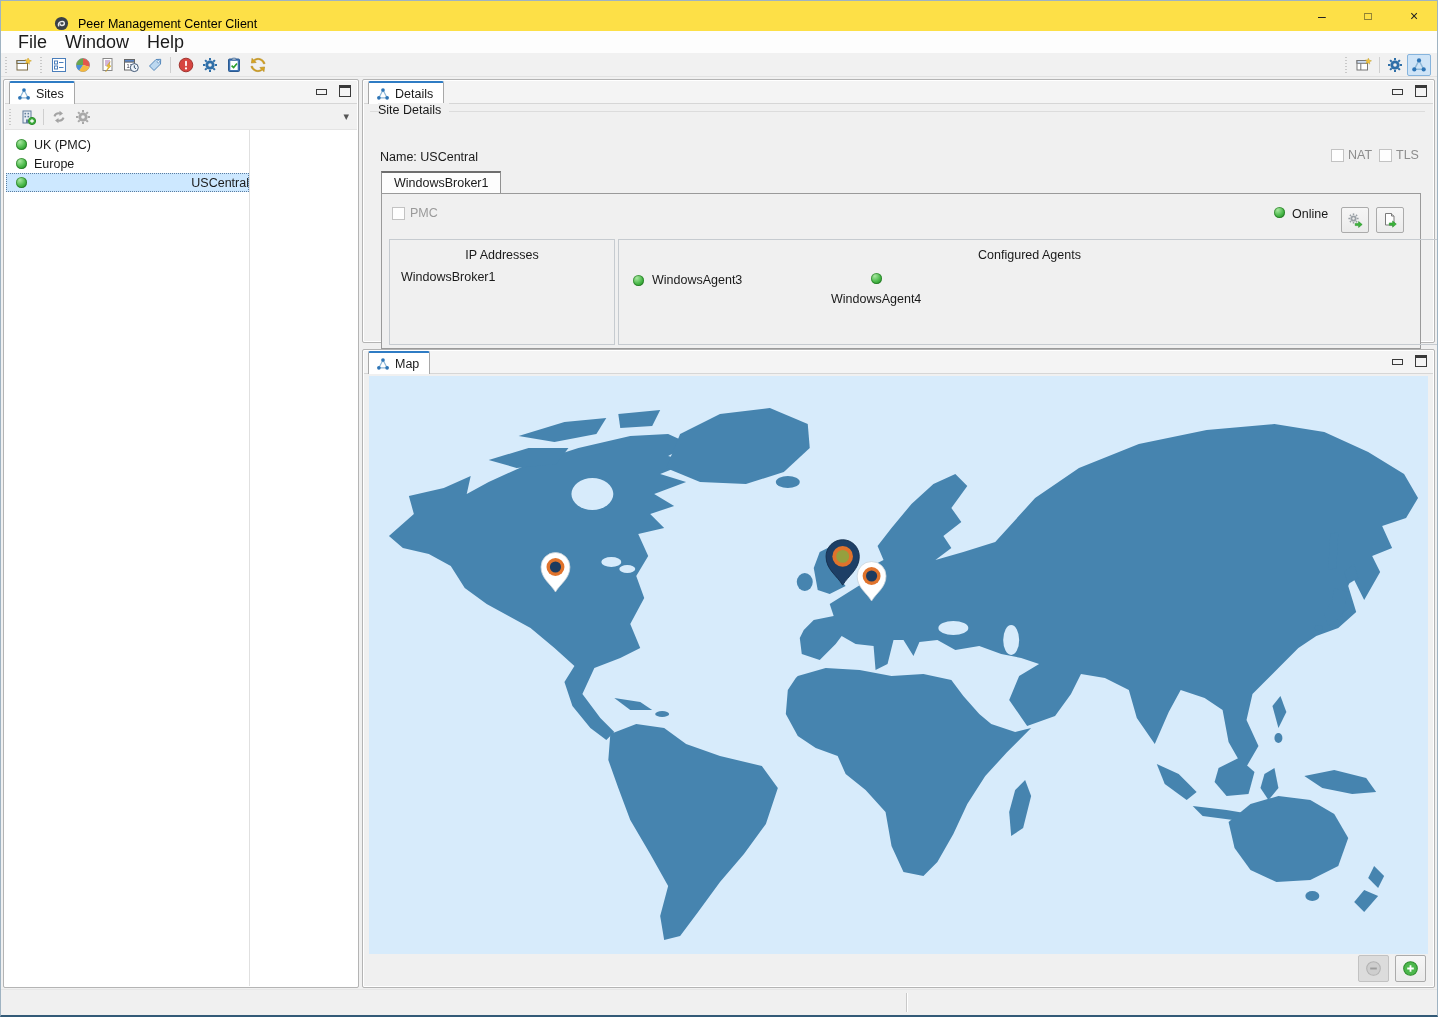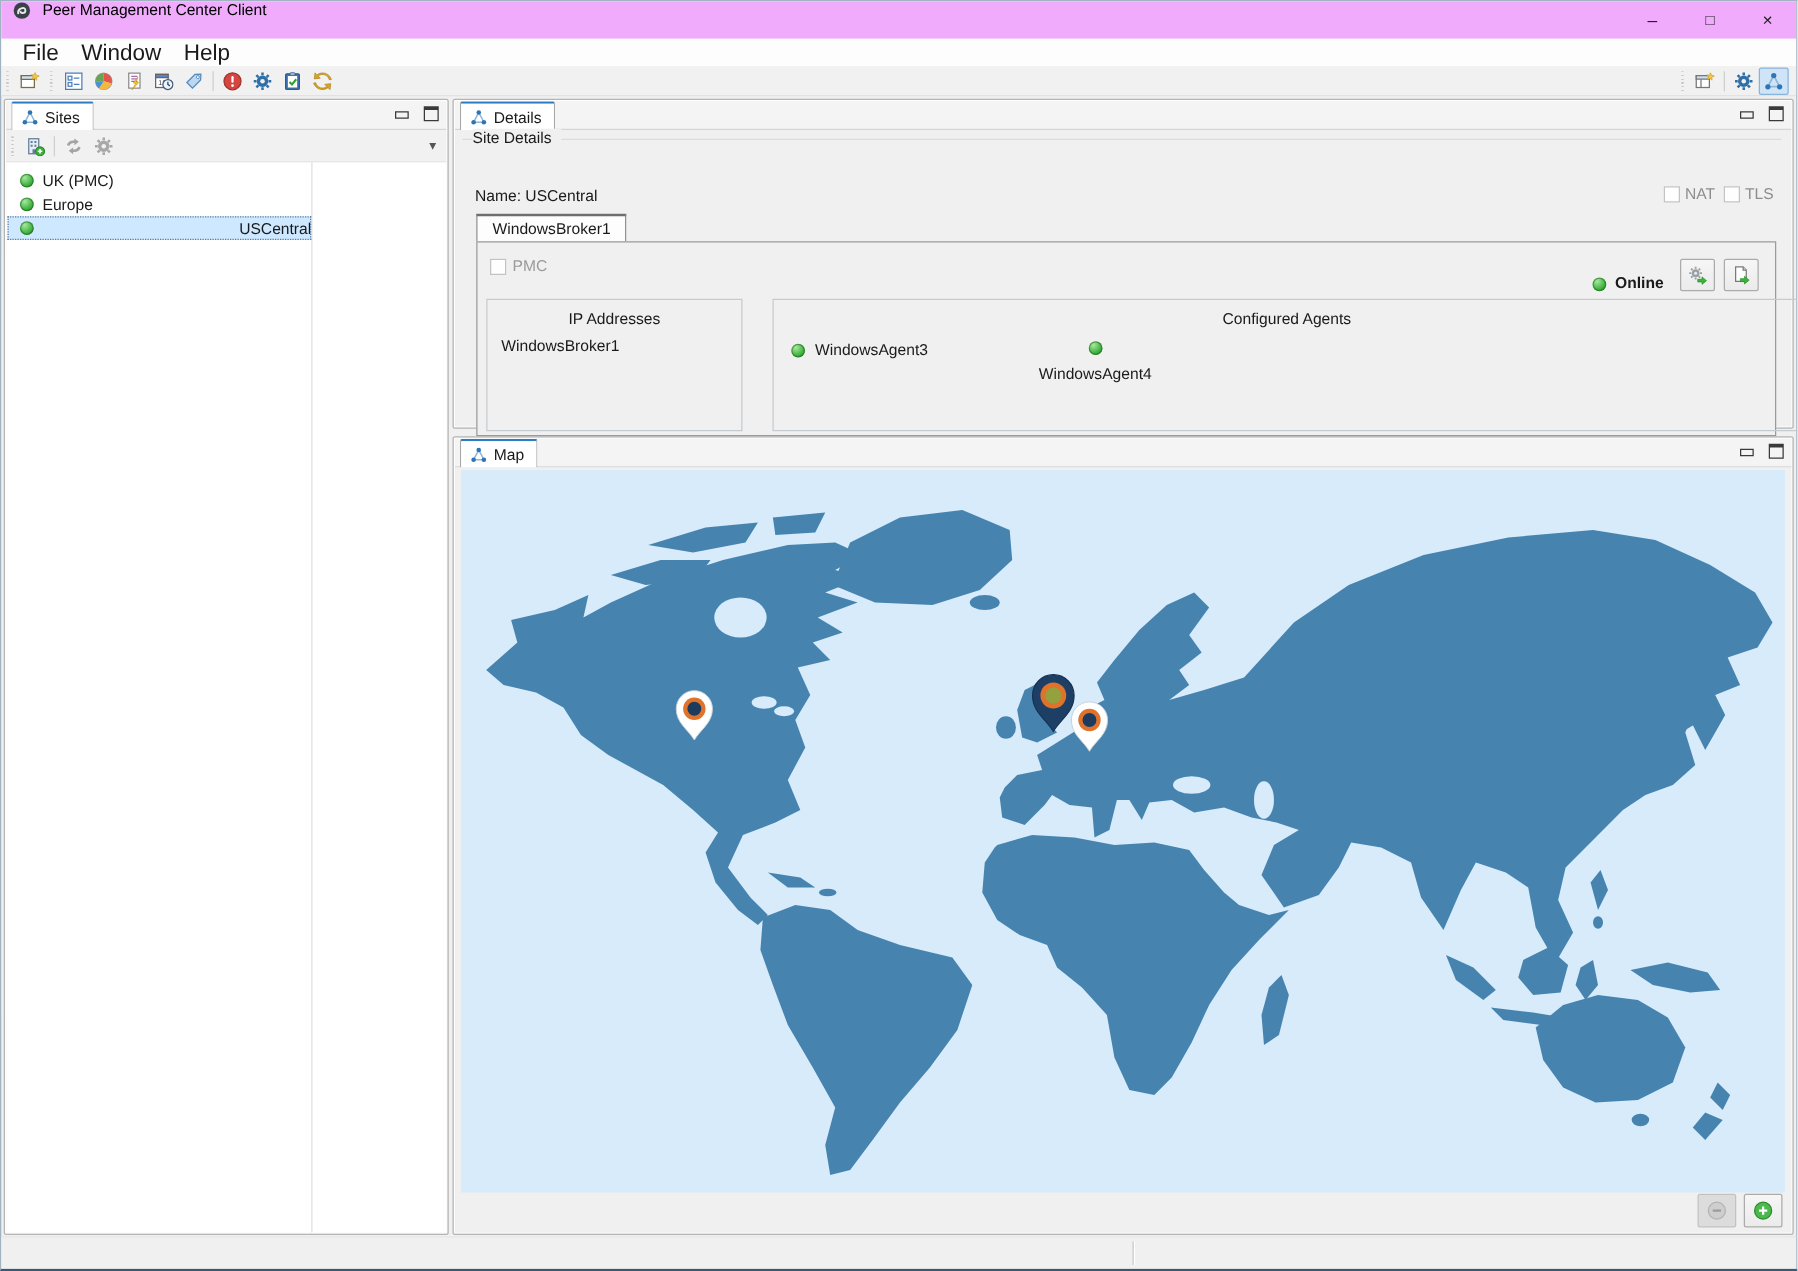--- a/index.html
+++ b/index.html
@@ -2,21 +2,21 @@
 <html><head>
 <meta charset="utf-8">
 <style>
   * { margin:0; padding:0; box-sizing:border-box; }
   html,body { width:1438px; height:1017px; }
   body { font-family:"Liberation Sans", sans-serif; font-size:12.5px; color:#1a1a1a; background:#fff; }
   .window { position:relative; width:1438px; height:1017px; background:#f0f0f0;
             border:1px solid #9fb3c2; border-bottom:2px solid #335a77; overflow:hidden; }
 
   
-  .titlebar { position:absolute; left:0; top:0; right:0; height:30px; background:#f0abfc; display:flex; align-items:flex-start; }
+  .titlebar { position:absolute; left:0; top:0; right:0; height:30px; background:#fde047; display:flex; align-items:flex-end;padding-left:44px; }
   .app-icon { width:15px; height:15px; margin-left:9px; }
   .title-text { margin-left:9px; font-size:12.5px; color:#000; }
   .win-controls { position:absolute; right:0; top:0; height:30px; display:flex; }
   .win-btn { width:46px; height:30px; display:flex; align-items:center; justify-content:center; font-size:14px; color:#222; }
   .wb-max { font-size:12px; }
 
   
   .menubar { position:absolute; left:0; top:30px; right:0; height:22px; background:#fdfdfd; display:flex; align-items:center; padding-left:8px; gap:0; }
   .menu-item { padding:2px 9px; font-size:18px; }
 
@@ -52,21 +52,21 @@
   .details-body { position:absolute; left:1px; right:1px; top:24px; bottom:1px; background:#f0f0f0; }
   .section-legend { position:absolute; left:14px; top:-1px; font-size:12.5px; background:#f0f0f0; padding-right:8px; }
   .section-line { position:absolute; left:6px; right:8px; top:7px; border-top:1px solid #dcdcdc; }
   .name-label { position:absolute; left:16px; top:46px; font-size:12.5px; }
   .cb-group { position:absolute; top:44px; display:flex; align-items:center; gap:4px; color:#8d8d8d; font-size:12.5px; }
   .cb-box { width:13px; height:13px; background:#fefefe; border:1px solid #c3c3c3; }
   .broker-tab { position:absolute; left:17px; top:67px; height:22px; padding:0 12px; display:flex; align-items:center;
                 background:#fdfdfd; border:1px solid #919191; border-bottom:none; border-top:2px solid #6e6e6e; font-size:12.5px; }
   .broker-box { position:absolute; left:17px; top:89px; width:1040px; height:156px; background:#f0f0f0; border:1px solid #9a9a9a; }
   .pmc-cb { position:absolute; left:10px; top:12px; display:flex; align-items:center; gap:5px; color:#9a9a9a; font-size:12.5px; }
-  .online-wrap { position:absolute; left:892px; top:13px; display:flex; align-items:flex-end; gap:7px; font-size:12.5px;font-weight:bold; }
+  .online-wrap { position:absolute; left:892px; top:13px; display:flex; align-items:flex-start; gap:7px; font-size:12.5px; }
   .mini-btn { width:28px; height:26px; background:linear-gradient(#f6f6f6,#ebebeb); border:1px solid #ababab; border-radius:2px; display:flex; align-items:center; justify-content:center; }
   .mini-btn svg { width:16px; height:16px; }
   .group-box { position:absolute; top:45px; height:106px; border:1px solid #c6cbd0; }
   .group-title { position:absolute; top:8px; left:0; right:0; text-align:center; font-size:12.5px; }
   .group-item { position:absolute; display:flex; align-items:center; gap:8px; font-size:12.5px; }
 
   
   .map-body { position:absolute; left:1px; right:1px; top:24px; bottom:1px; background:#f0f0f0; }
   .map-canvas { position:absolute; left:5px; right:5px; top:2px; height:578px; background:#d7ebfb; }
   .map-canvas svg { width:100%; height:100%; display:block; }
@@ -368,21 +368,21 @@
           </div>
           <div class="mini-btn">
             <svg viewBox="0 0 16 16">
                 <path d="M3.5 1.5 h6 l2.5 2.5 v9 h-8.5 z" fill="#fff" stroke="#7a7a7a"></path>
                 <path d="M9.5 1.5 v2.5 h2.5" fill="#ddd" stroke="#7a7a7a"></path>
                 <path d="M7.3 10.9 h3.3 v-1.9 l3.7 3.1 -3.7 3.1 v-1.9 h-3.3 z" fill="#3bb33b" stroke="#1f8a1f" stroke-width=".5"></path>
               </svg>
           </div>
         </div>
 
-        <div class="group-box" style="left:7px; width:205px;">
+        <div class="group-box" style="left:7px; width:226px;">
           <div class="group-title">IP Addresses</div>
           <div class="group-item" style="left:11px; top:30px;">
             <span>WindowsBroker1</span>
           </div>
         </div>
 
         <div class="group-box" style="left:236px; width:823px;">
           <div class="group-title">Configured Agents</div>
           <div class="group-item" style="left:14px; top:33px;">
             <span class="ball" style="width:11px;height:11px;"></span>

